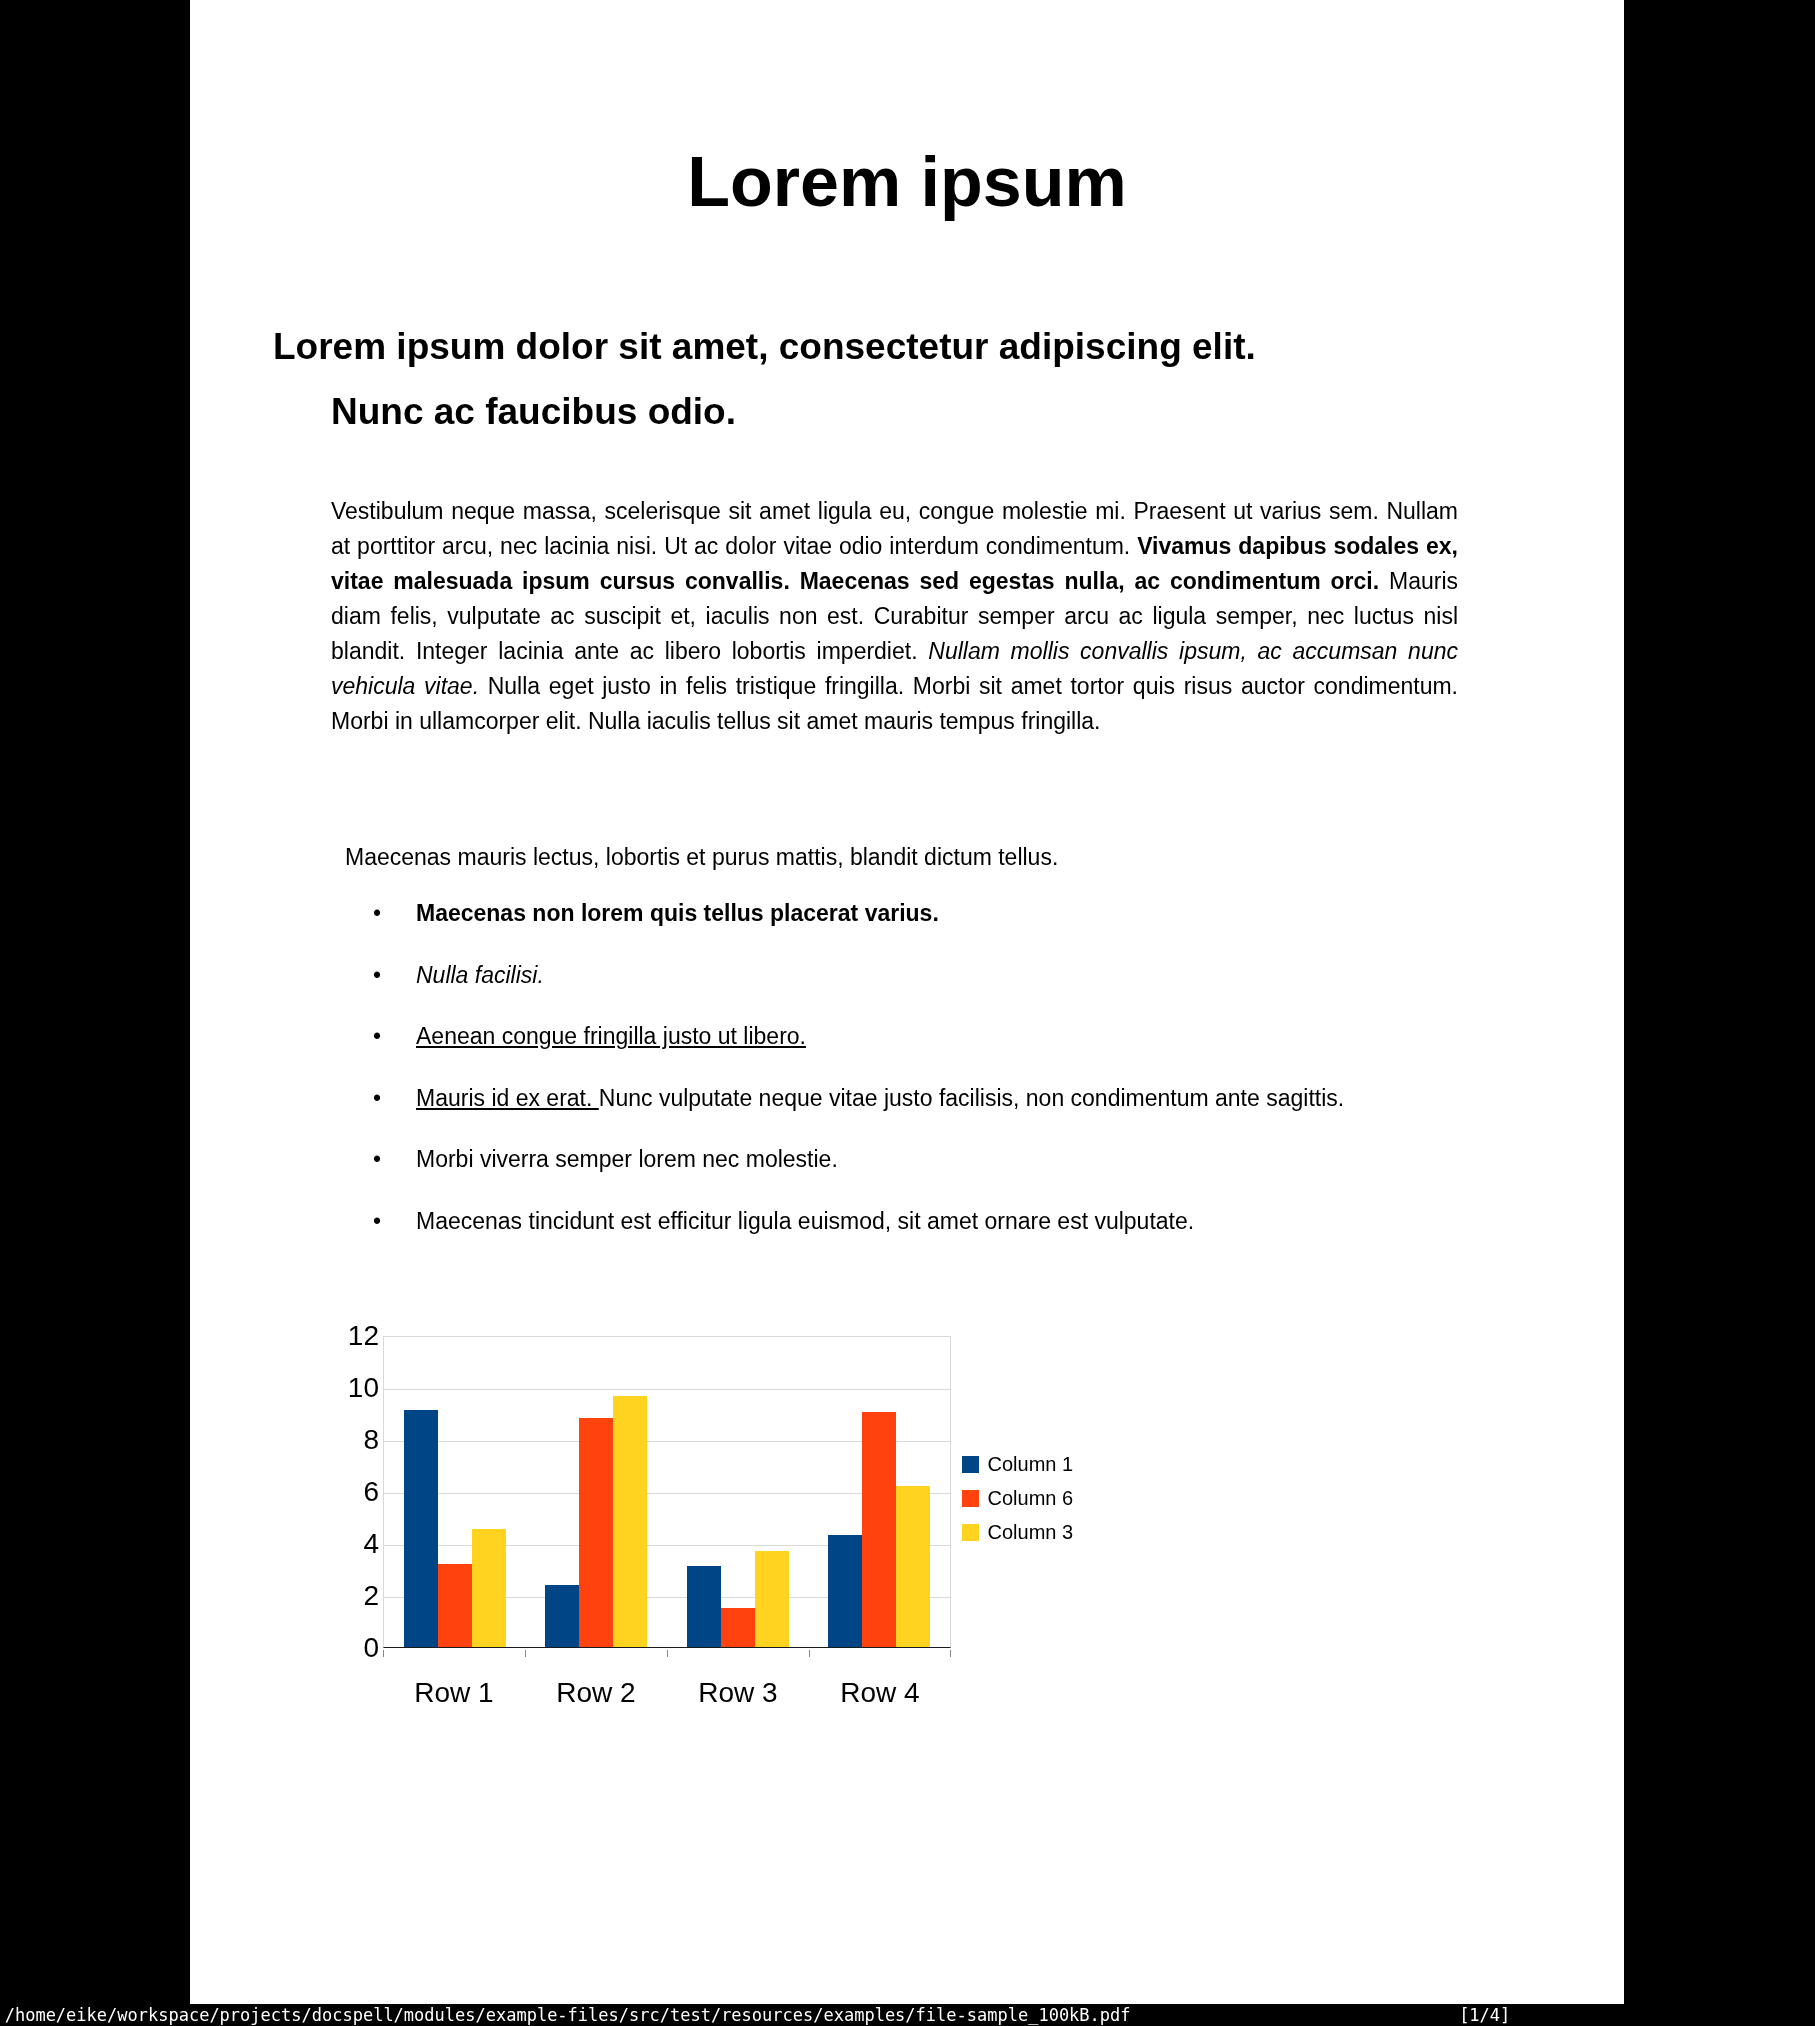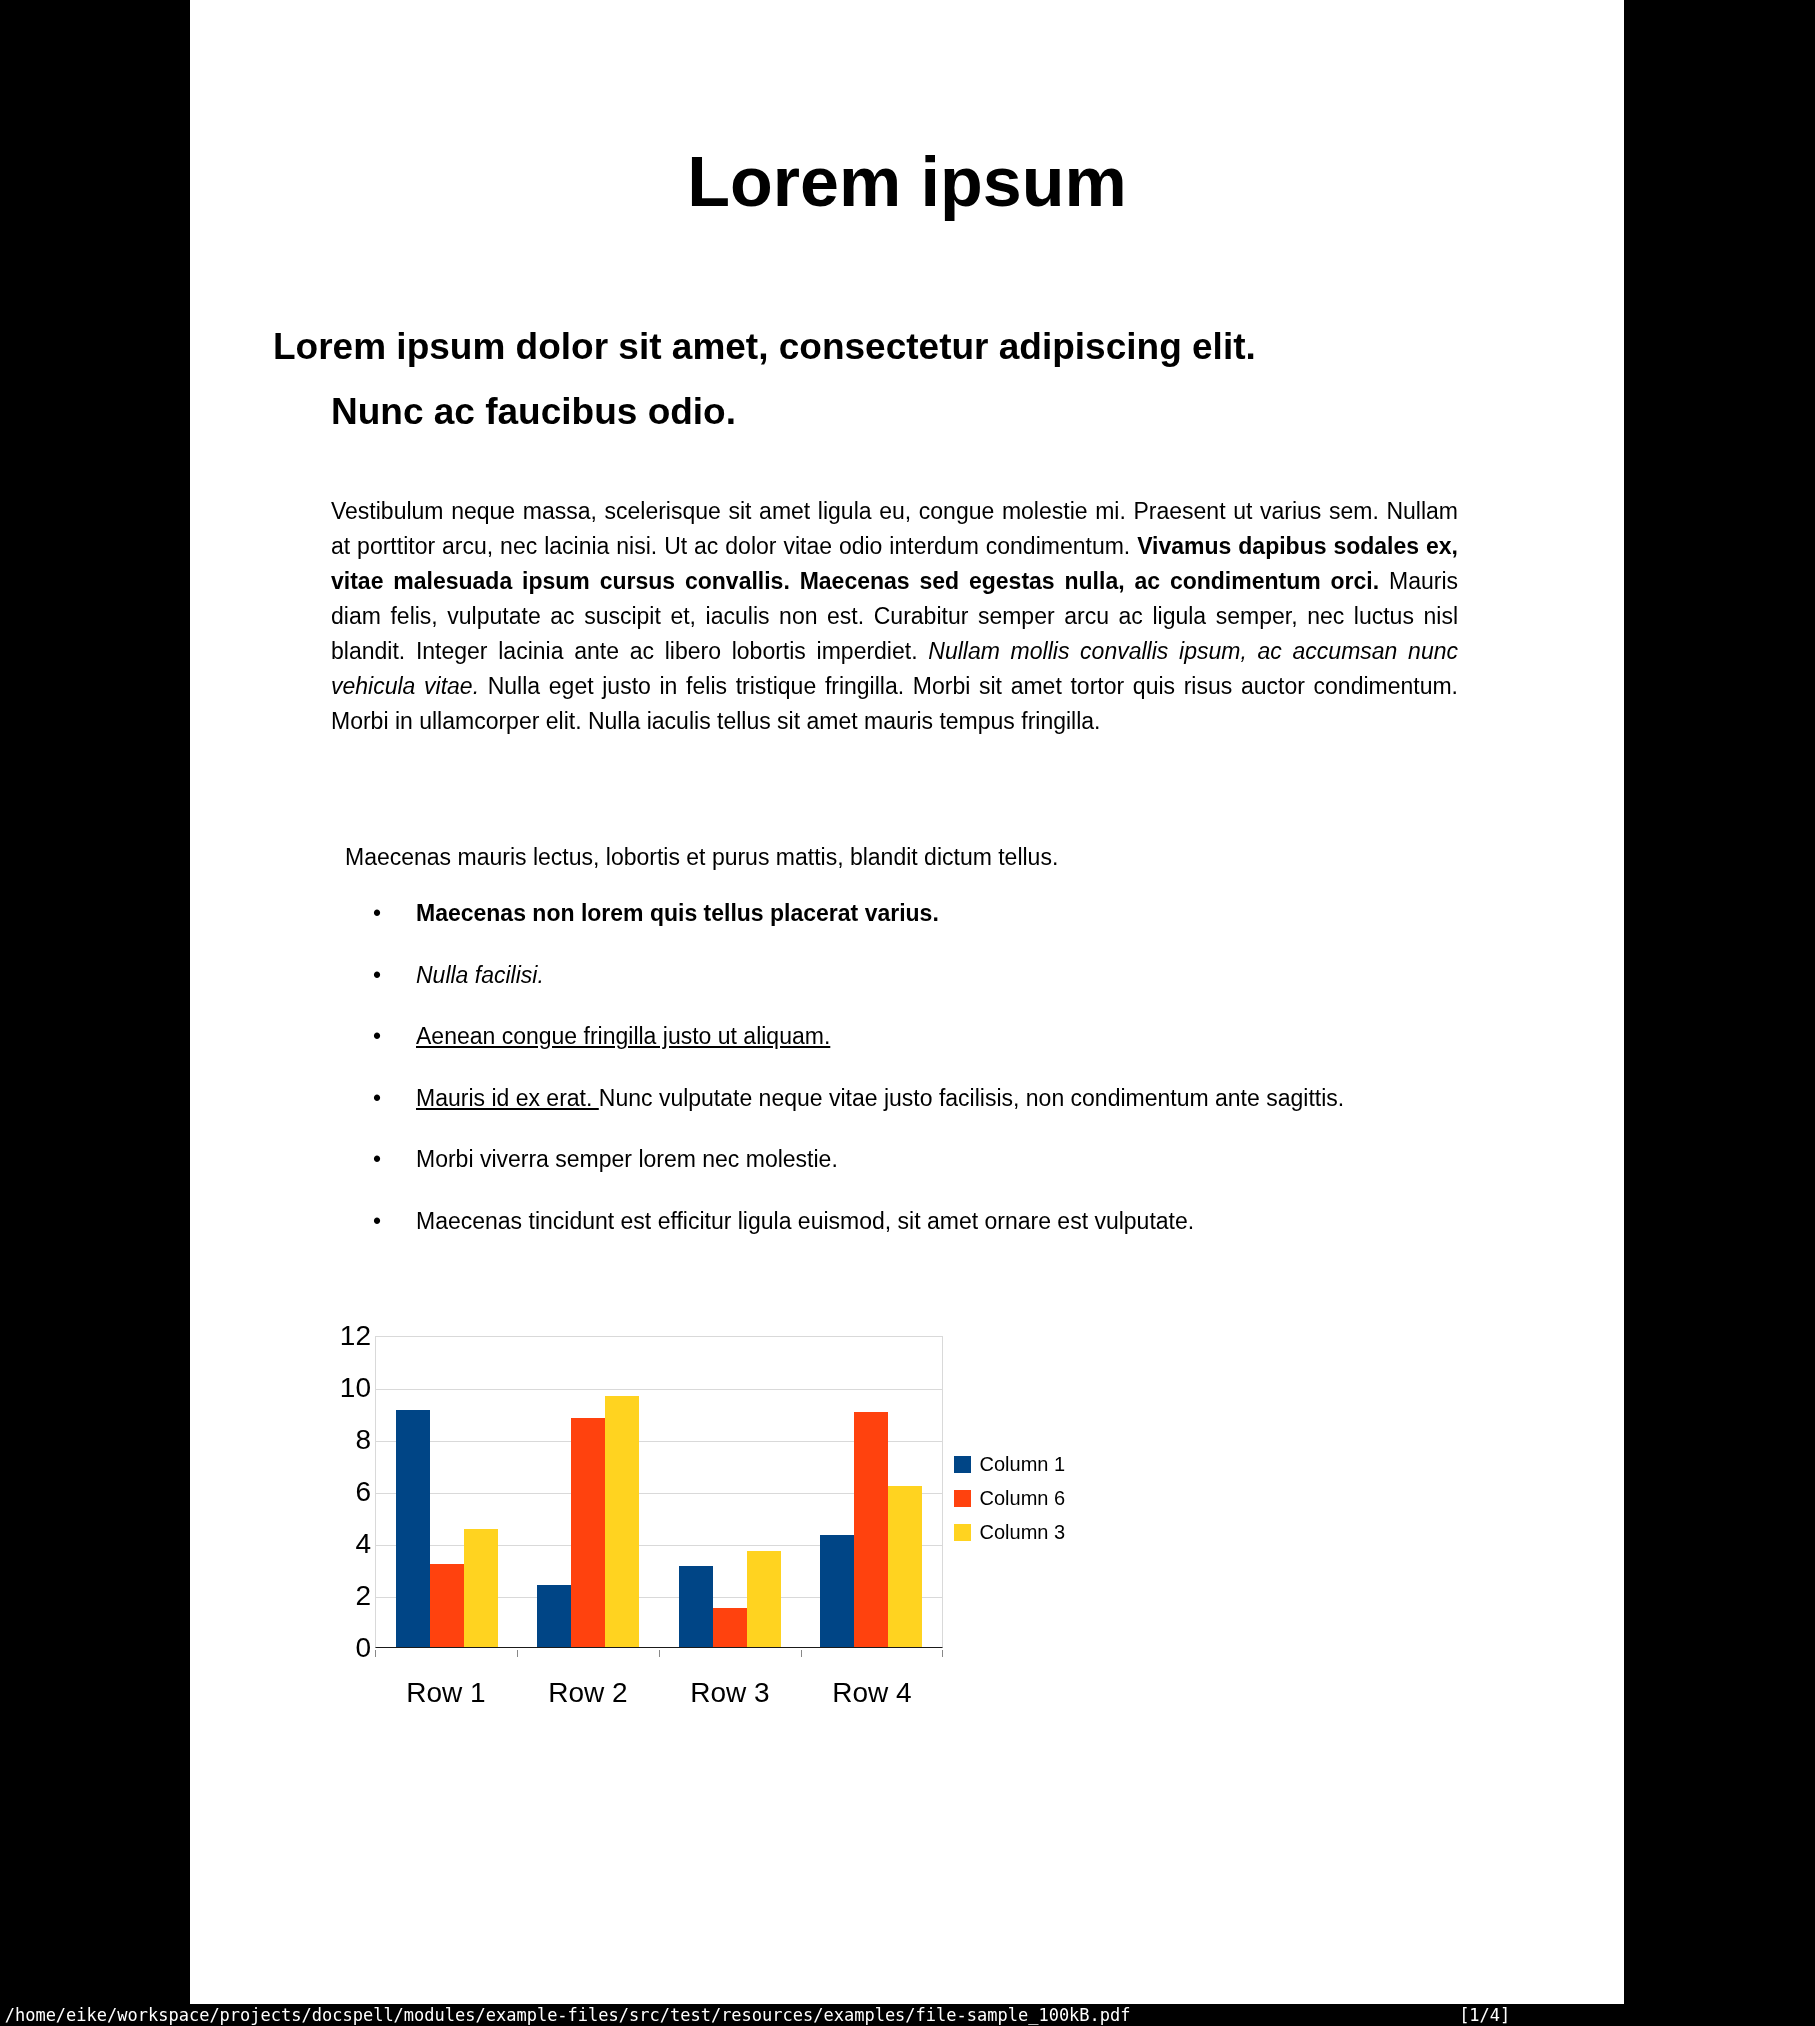--- a/index.html
+++ b/index.html
@@ -41,21 +41,21 @@
   }
   .bullet-list li {
     position:relative; padding-left:85px; margin-bottom:26.5px;
     font-size:23px; line-height:35px;
   }
   .bullet-dot {
     position:absolute; left:42px; top:0; font-size:23px;
   }
   
   .chart {
-    position:absolute; top:1323px; left:139px; width:795px; height:397px;
+    position:absolute; top:1323px; left:147px; width:795px; height:397px;
   }
   .y-axis { position:absolute; left:0; top:13.2px; width:42px; height:312px; }
   .y-tick-label {
     position:absolute; right:0; width:42px; text-align:right;
     font-size:28px; line-height:32px;
   }
   .plot {
     position:absolute; left:46px; top:13.2px; width:568px; height:312px;
     border:0.9px solid #d9d9d9;
     border-bottom:1.9px solid #1a1a1a;
@@ -110,21 +110,21 @@
     <div class="h-line2">Nunc ac faucibus odio.</div>
   </div>
 
   <div class="body-par"><span class="seg-normal">Vestibulum neque massa, scelerisque sit amet ligula eu, congue molestie mi. Praesent ut varius sem. Nullam at porttitor arcu, nec lacinia nisi. Ut ac dolor vitae odio interdum condimentum. </span><span class="seg-bold">Vivamus dapibus sodales ex, vitae malesuada ipsum cursus convallis. Maecenas sed egestas nulla, ac condimentum orci.</span><span class="seg-normal"> Mauris diam felis, vulputate ac suscipit et, iaculis non est. Curabitur semper arcu ac ligula semper, nec luctus nisl blandit. Integer lacinia ante ac libero lobortis imperdiet. </span><span class="seg-italic">Nullam mollis convallis ipsum, ac accumsan nunc vehicula vitae.</span><span class="seg-normal"> Nulla eget justo in felis tristique fringilla. Morbi sit amet tortor quis risus auctor condimentum. Morbi in ullamcorper elit. Nulla iaculis tellus sit amet mauris tempus fringilla.</span></div>
 
   <div class="intro-line">Maecenas mauris lectus, lobortis et purus mattis, blandit dictum tellus.</div>
 
   <ul class="bullet-list">
       <li><span class="bullet-dot">•</span><span class="seg-bold">Maecenas non lorem quis tellus placerat varius.</span></li>
       <li><span class="bullet-dot">•</span><span class="seg-italic">Nulla facilisi.</span></li>
-      <li><span class="bullet-dot">•</span><span class="seg-underline">Aenean congue fringilla justo ut aliquam. </span></li>
+      <li><span class="bullet-dot">•</span><span class="seg-underline">Aenean congue fringilla justo ut libero. </span></li>
       <li><span class="bullet-dot">•</span><span class="seg-underline">Mauris id ex erat. </span><span class="seg-normal">Nunc vulputate neque vitae justo facilisis, non condimentum ante sagittis.</span></li>
       <li><span class="bullet-dot">•</span><span class="seg-normal">Morbi viverra semper lorem nec molestie.</span></li>
       <li><span class="bullet-dot">•</span><span class="seg-normal">Maecenas tincidunt est efficitur ligula euismod, sit amet ornare est vulputate.</span></li>
     </ul>
 
   <div class="chart">
       <div class="y-axis">
         <div class="y-tick-label" style="top: -16px;">12</div>
         <div class="y-tick-label" style="top: 36px;">10</div>
         <div class="y-tick-label" style="top: 88px;">8</div>

